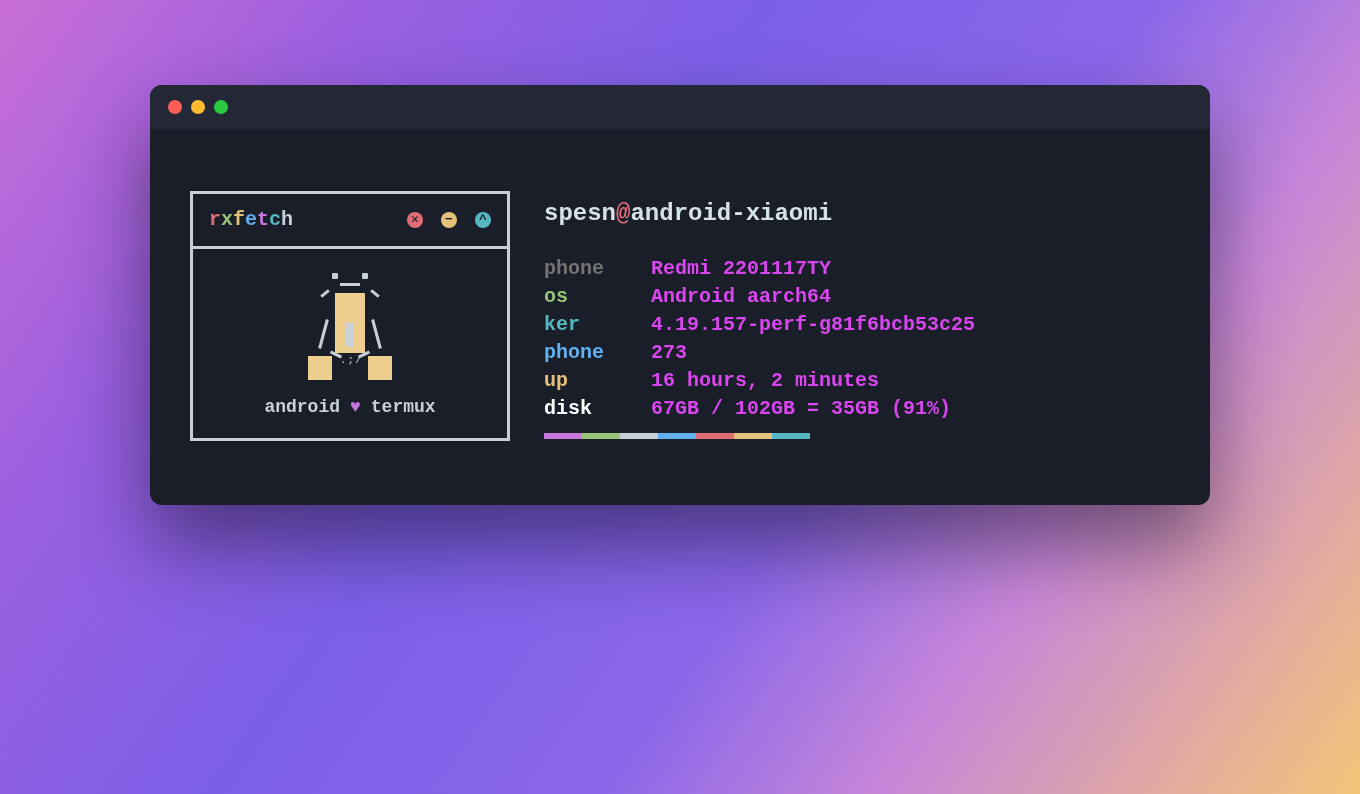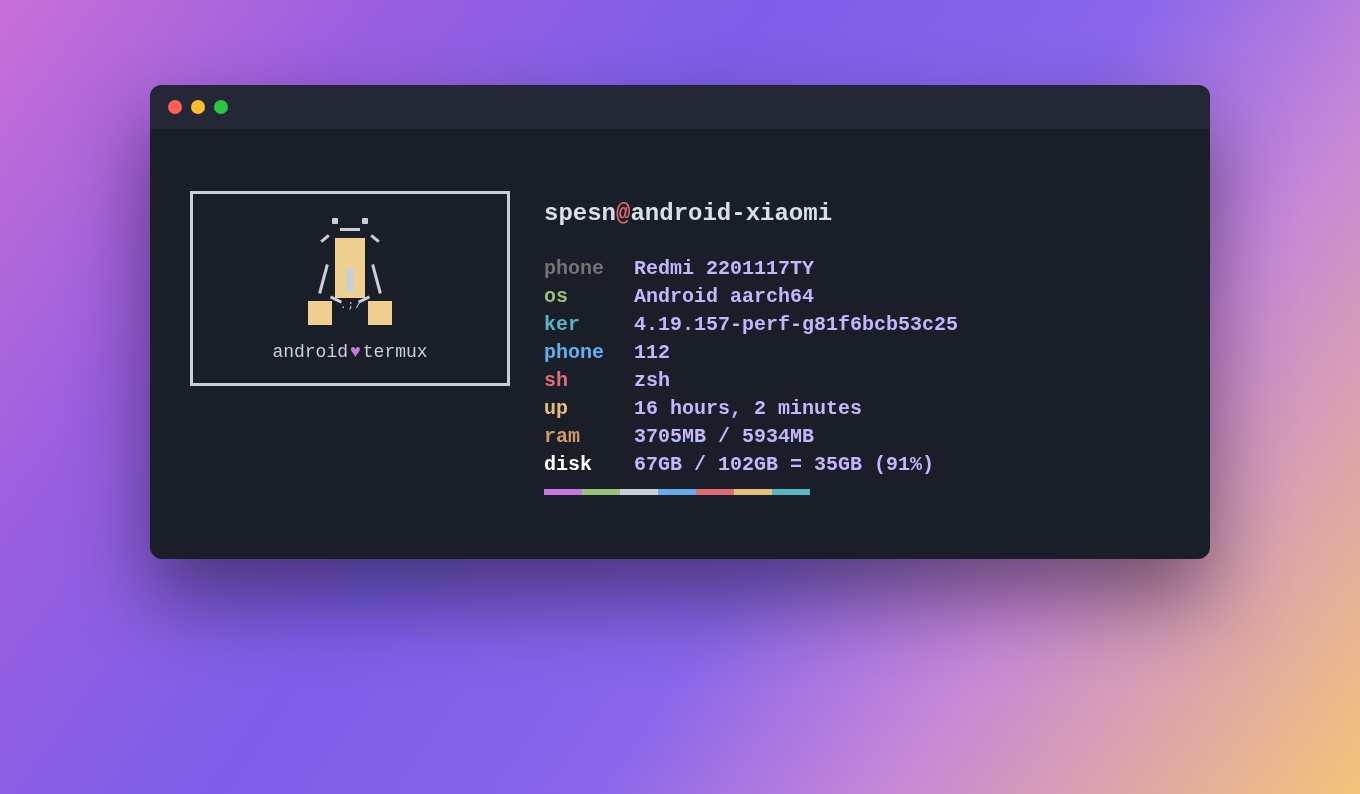--- a/index.html
+++ b/index.html
@@ -102,35 +102,35 @@
   .hip   { position:absolute; top:84px; width:12px; height:3px; background:#c7d0d6; }
   .hip.l { left:30px; transform:rotate(25deg); }
   .hip.r { left:58px; transform:rotate(-25deg); }
   .foot  { position: absolute; top: 87px; width: 24px; height: 24px; background: #eecf8f; }
   .foot.l { left: 8px; }
   .foot.r { left: 68px; }
   .belt  { position: absolute; top: 84px; left: 40px; width: 20px; color:#c7d0d6; font-size:11px; letter-spacing:1px; }
 
   .tagline {
     font-size: 18px;
-    font-weight: 400;
+    font-weight: 700;
     color: #c7d0d6;
     display: flex;
-    gap: 2px;
+    gap: 10px;
     align-items: center;
   }
   .heart { color: #c678dd; }
 
   
   .right { flex: 1; padding-top: 6px; }
   .userline { font-weight: 700; font-size: 24px; margin-bottom: 24px; }
   .at { color: #e06c75; }
   .info-row { display: flex; gap: 0; font-size: 20px; font-weight: 700; }
   .info-row .k { width: 90px; display: inline-block; }
-  .info-row .v { color: #c4b5fd; }
+  .info-row .v { color: #d946ef; margin-left: 17px; }
   .c-purple { color: #737373; }
   .c-green  { color: #98c379; }
   .c-cyan   { color: #56b6c2; }
   .c-blue   { color: #61afef; }
   .c-red    { color: #e06c75; }
   .c-yellow { color: #e5c07b; }
   .c-orange { color: #d19a66; }
   .c-teal   { color: #ffffff; }
 
   .swatches { display:flex; margin-top: 10px; }
@@ -142,20 +142,28 @@
 <div class="terminal">
   <div class="titlebar">
     <div class="dot red"></div>
     <div class="dot yellow"></div>
     <div class="dot green"></div>
   </div>
 
   <div class="term-body">
 
     <div class="leftbox">
+      <div class="lb-header">
+        <div class="lb-title" id="rxfetch-title"><span style="color: rgb(224, 108, 117);">r</span><span style="color: rgb(152, 195, 121);">x</span><span style="color: rgb(229, 192, 123);">f</span><span style="color: rgb(97, 175, 239);">e</span><span style="color: rgb(198, 120, 221);">t</span><span style="color: rgb(86, 182, 194);">c</span><span style="color: rgb(199, 208, 214);">h</span></div>
+        <div class="lb-ctrls">
+          <div class="ctrl close">✕</div>
+          <div class="ctrl min">−</div>
+          <div class="ctrl up">^</div>
+        </div>
+      </div>
       <div class="lb-body">
         <div class="droid">
           <div class="eye l"></div>
             <div class="eye r"></div>
           <div class="mouth"></div>
           <div class="shoulder l"></div>
             <div class="shoulder r"></div>
           <div class="head"></div>
           <div class="body"></div>
           <div class="tie"></div>
@@ -187,33 +195,25 @@
           <div class="info-row">
             <span class="k c-green">os</span>
             <span class="v">Android aarch64</span>
           </div>
           <div class="info-row">
             <span class="k c-cyan">ker</span>
             <span class="v">4.19.157-perf-g81f6bcb53c25</span>
           </div>
           <div class="info-row">
             <span class="k c-blue">phone</span>
-            <span class="v">112</span>
-          </div>
-          <div class="info-row">
-            <span class="k c-red">sh</span>
-            <span class="v">zsh</span>
+            <span class="v">273</span>
           </div>
           <div class="info-row">
             <span class="k c-yellow">up</span>
             <span class="v">16 hours, 2 minutes</span>
-          </div>
-          <div class="info-row">
-            <span class="k c-orange">ram</span>
-            <span class="v">3705MB / 5934MB</span>
           </div>
           <div class="info-row">
             <span class="k c-teal">disk</span>
             <span class="v">67GB / 102GB = 35GB (91%)</span>
           </div>
         </div>
       <div class="swatches" id="swatches">
           <div class="sw" style="background: rgb(198, 120, 221);"></div>
           <div class="sw" style="background: rgb(152, 195, 121);"></div>
           <div class="sw" style="background: rgb(199, 208, 214);"></div>

